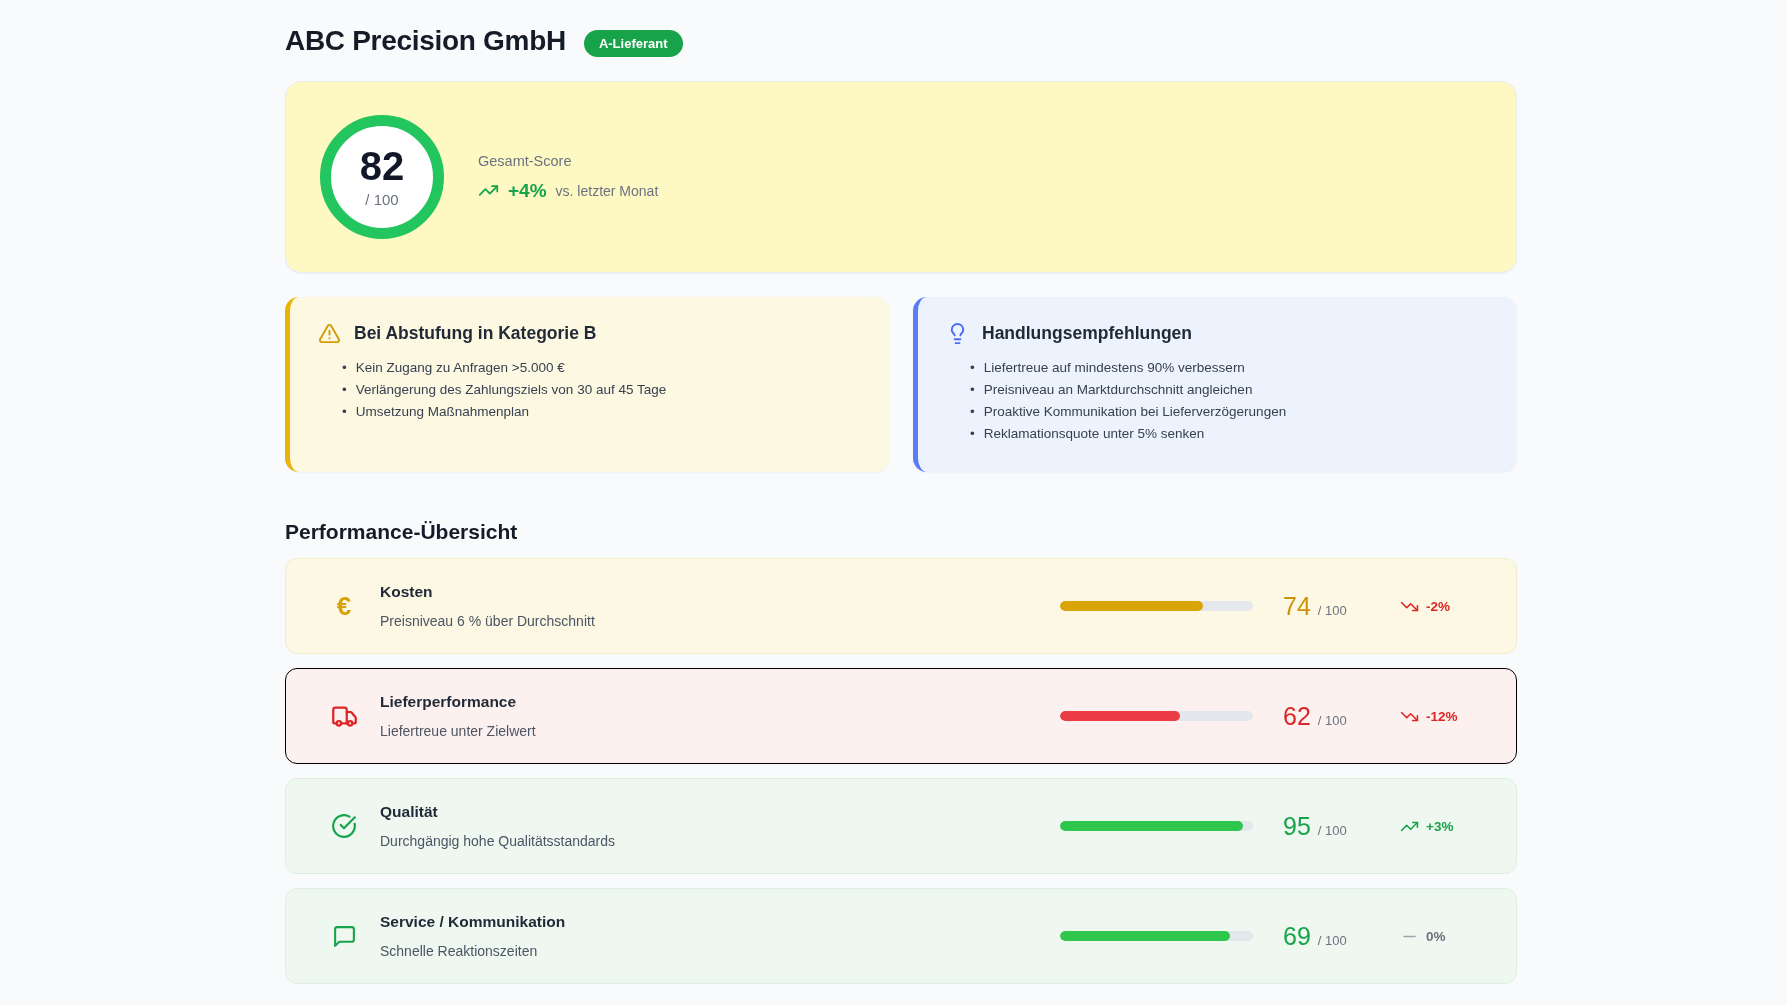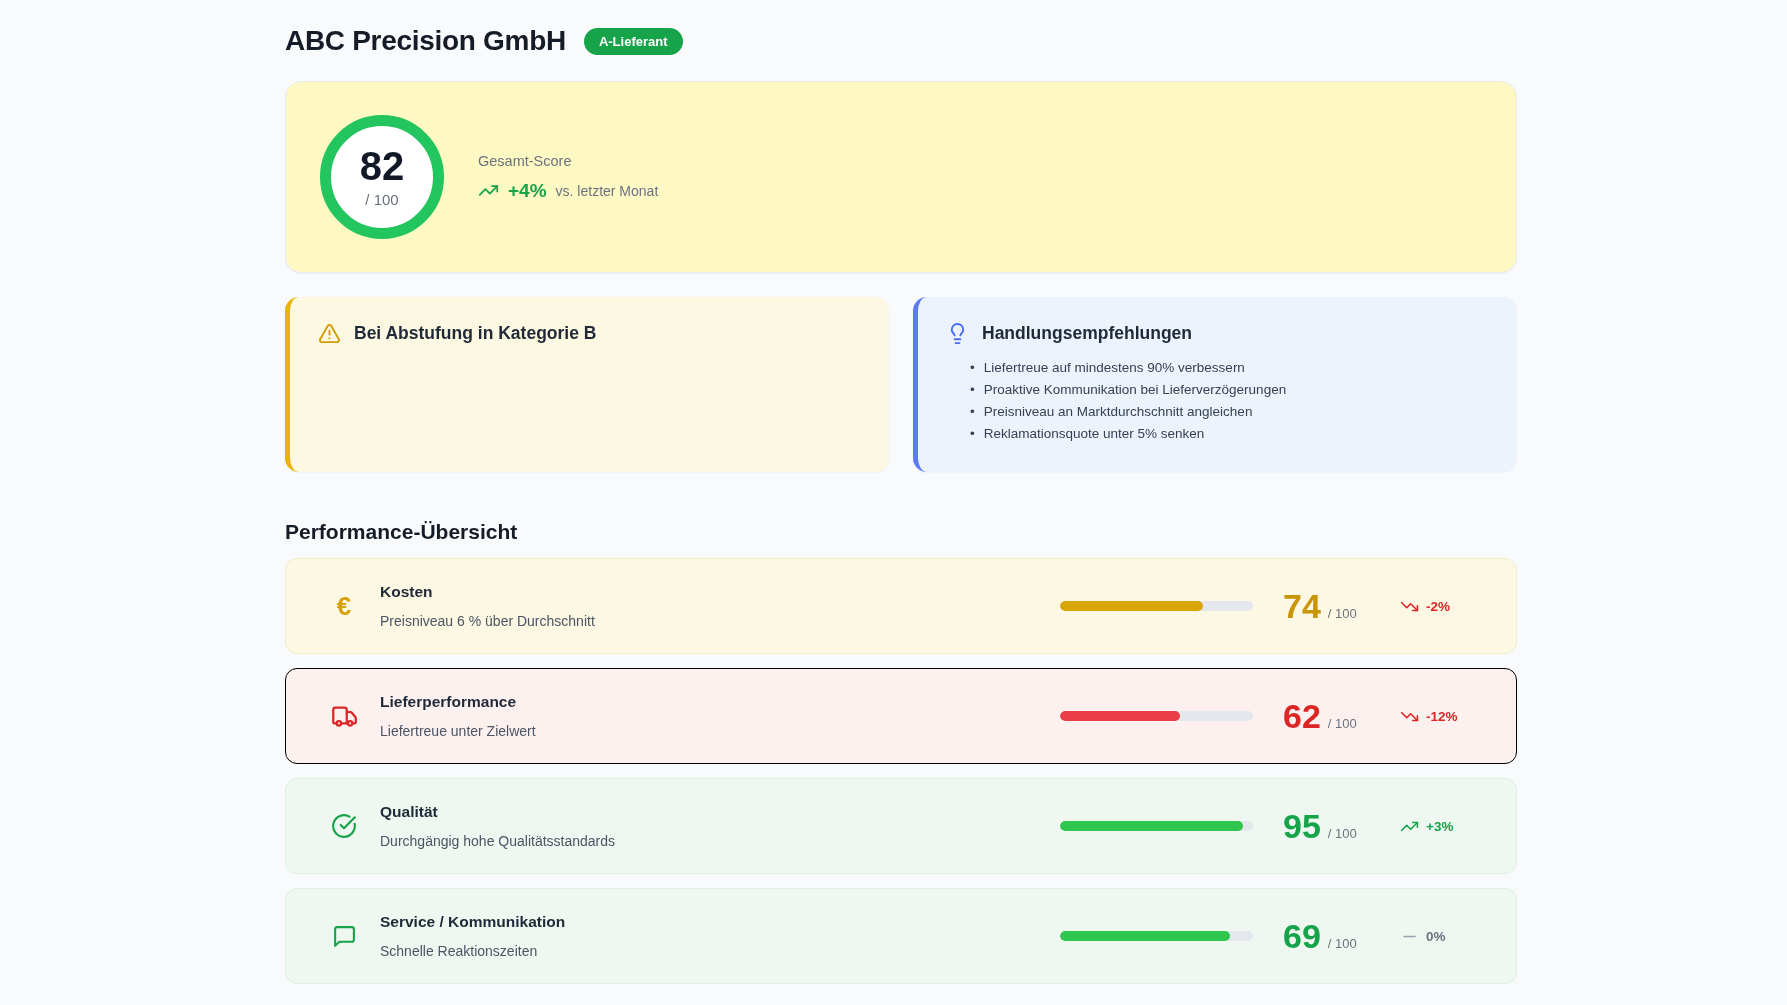--- a/index.html
+++ b/index.html
@@ -5,21 +5,21 @@
   * { box-sizing: border-box; margin: 0; padding: 0; }
   html, body { width: 1787px; height: 1005px; overflow: hidden; }
   body {
     background: #f8fafc;
     font-family: "Liberation Sans", sans-serif;
     color: #111827;
   }
   .page { width: 1232px; margin-left: 285px; padding-top: 25px; }
 
   
-  .header-row { display: flex; align-items: center; gap: 18px; }
+  .header-row { display: flex; align-items: flex-end; gap: 18px; }
   .page-title { font-size: 28px; font-weight: 700; letter-spacing: -0.3px; color: #151c28; }
   .badge {
     background: #16a34a; color: #ffffff; font-size: 13px; font-weight: 700;
     padding: 7px 15px; border-radius: 999px; line-height: 1;
   }
 
   
   .score-card {
     margin-top: 24px; background: #fef9c3; border: 1px solid #e9edf2;
     border-radius: 16px; height: 192px; display: flex; align-items: center;
@@ -66,21 +66,21 @@
   .euro-glyph { font-size: 26px; font-weight: 600; color: #d7a10b; line-height: 1; }
   .prow-text { margin-left: 22px; }
   .prow-title { font-size: 15.5px; font-weight: 700; color: #1f2937; }
   .prow-sub { font-size: 14px; color: #4b5563; margin-top: 12px; }
   .prow-bar { margin-left: auto; width: 193px; height: 10px; background: #e4e7ec; border-radius: 6px; overflow: hidden; }
   .prow-fill { height: 100%; border-radius: 6px; }
   .fill-amber { background: #d9a406; }
   .fill-red   { background: #ec3d46; }
   .fill-green { background: #2fc64e; }
   .prow-score { margin-left: 30px; width: 117px; display: flex; align-items: baseline; gap: 7px; }
-  .prow-score .num { font-size: 34px; font-weight: 700; }
+  .prow-score .num { font-size: 25px; font-weight: 400; }
   .num-amber { color: #ca9407; }
   .num-red   { color: #dc2626; }
   .num-green { color: #16a34a; }
   .prow-score .den { font-size: 13px; color: #6b7280; }
   .prow-trend { width: 92px; margin-right: 24px; display: flex; align-items: center; gap: 7px; font-size: 13.5px; font-weight: 600; }
   .trend-red   { color: #dc2626; }
   .trend-green { color: #16a34a; }
   .trend-gray  { color: #6b7280; }
   svg { display: block; }
 </style>
@@ -120,37 +120,42 @@
       <div class="panel-head">
         <span>
           <svg width="23" height="23" viewBox="0 0 24 24" fill="none" stroke="#d19d08" stroke-width="2" stroke-linecap="round" stroke-linejoin="round">
               <path d="m21.73 18-8-14a2 2 0 0 0-3.48 0l-8 14A2 2 0 0 0 4 21h16a2 2 0 0 0 1.73-3"></path>
               <path d="M12 9v4"></path>
               <path d="M12 17h.01"></path>
             </svg>
         </span>
         <span class="panel-title">Bei Abstufung in Kategorie B</span>
       </div>
+      <ul>
+        <li>Kein Zugang zu Anfragen &gt;5.000 €</li>
+        <li>Verlängerung des Zahlungsziels von 30 auf 45 Tage</li>
+        <li>Umsetzung Maßnahmenplan</li>
+      </ul>
     </div>
 
     <div class="panel panel-reco">
       <div class="panel-head">
         <span>
           <svg width="23" height="23" viewBox="0 0 24 24" fill="none" stroke="#4a6cf5" stroke-width="2" stroke-linecap="round" stroke-linejoin="round">
               <path d="M15 14c.2-1 .7-1.7 1.5-2.5 1-.9 1.5-2.2 1.5-3.5A6 6 0 0 0 6 8c0 1 .2 2.2 1.5 3.5.7.7 1.3 1.5 1.5 2.5"></path>
               <path d="M9 18h6"></path>
               <path d="M10 22h4"></path>
             </svg>
         </span>
         <span class="panel-title">Handlungsempfehlungen</span>
       </div>
       <ul>
         <li>Liefertreue auf mindestens 90% verbessern</li>
+        <li>Preisniveau an Marktdurchschnitt angleichen</li>
         <li>Proaktive Kommunikation bei Lieferverzögerungen</li>
-        <li>Preisniveau an Marktdurchschnitt angleichen</li>
         <li>Reklamationsquote unter 5% senken</li>
       </ul>
     </div>
 
   </div>
 
   <h2 class="section-title">Performance-Übersicht</h2>
 
   <div class="prow row-amber">
     <span class="prow-icon">

